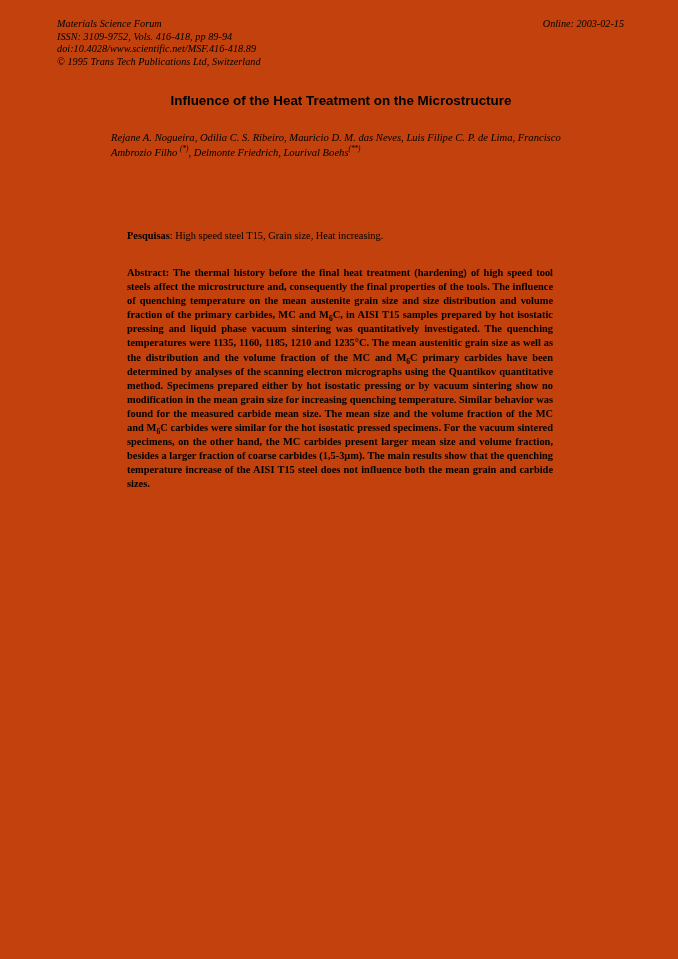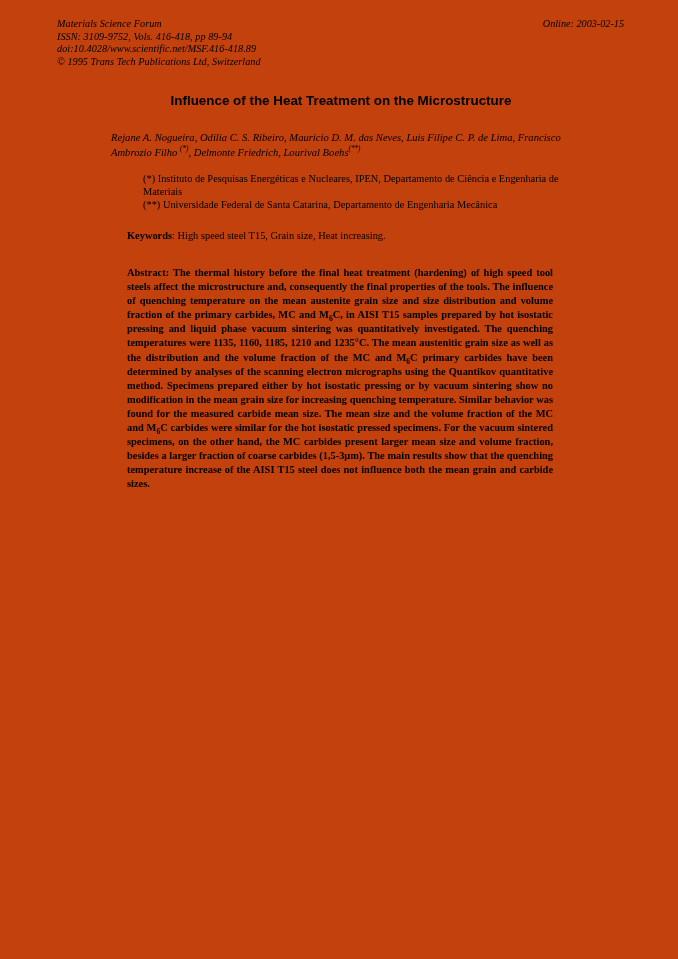--- a/index.html
+++ b/index.html
@@ -143,26 +143,22 @@
   </div>
 
   <div class="title">
     <span class="title-line">Influence of the Heat Treatment on the Microstructure</span>
   </div>
 
   <div class="authors">
     <span>Rejane A. Nogueira, Odilia C. S. Ribeiro, Mauricio D. M. das Neves, Luis Filipe C. P. de Lima, Francisco Ambrozio Filho </span><sup>(*)</sup><span>, Delmonte Friedrich, Lourival Boehs</span><sup>(**)</sup>
   </div>
 
-  <div class="affiliations">
-    <p class="affil-item">(*) Instituto de Pesquisas Energéticas e Nucleares, IPEN, Departamento de Ciência e Engenharia de Materiais</p>
-    <p class="affil-item">(**) Universidade Federal de Santa Catarina, Departamento de Engenharia Mecânica</p>
-  </div>
 
   <div class="keywords">
-    <span class="keywords-label">Keywords</span><span>: High speed steel T15, Grain size, Heat increasing.</span>
+    <span class="keywords-label">Pesquisas</span><span>: High speed steel T15, Grain size, Heat increasing.</span>
   </div>
 
   <div class="abstract">
     <span class="abstract-label">Abstract: </span><span>The thermal history before the final heat treatment (hardening) of high speed tool steels affect the microstructure and, consequently the final properties of the tools. The influence of quenching temperature on the mean austenite grain size and size distribution and volume fraction of the primary carbides, MC and M</span><sub>6</sub><span>C, in AISI T15 samples prepared by hot isostatic pressing and liquid phase vacuum sintering was quantitatively investigated. The quenching temperatures were 1135, 1160, 1185, 1210 and 1235°C. The mean austenitic grain size as well as the distribution and the volume fraction of the MC and M</span><sub>6</sub><span>C primary carbides have been determined by analyses of the scanning electron micrographs using the Quantikov quantitative method. Specimens prepared either by hot isostatic pressing or by vacuum sintering show no modification in the mean grain size for increasing quenching temperature. Similar behavior was found for the measured carbide mean size. The mean size and the volume fraction of the MC and M</span><sub>6</sub><span>C carbides were similar for the hot isostatic pressed specimens. For the vacuum sintered specimens, on the other hand, the MC carbides present larger mean size and volume fraction, besides a larger fraction of coarse carbides (1,5-3μm). The main results show that the quenching temperature increase of the AISI T15 steel does not influence both the mean grain and carbide sizes.</span>
   </div>
 
 </div>
 
 </body></html>

